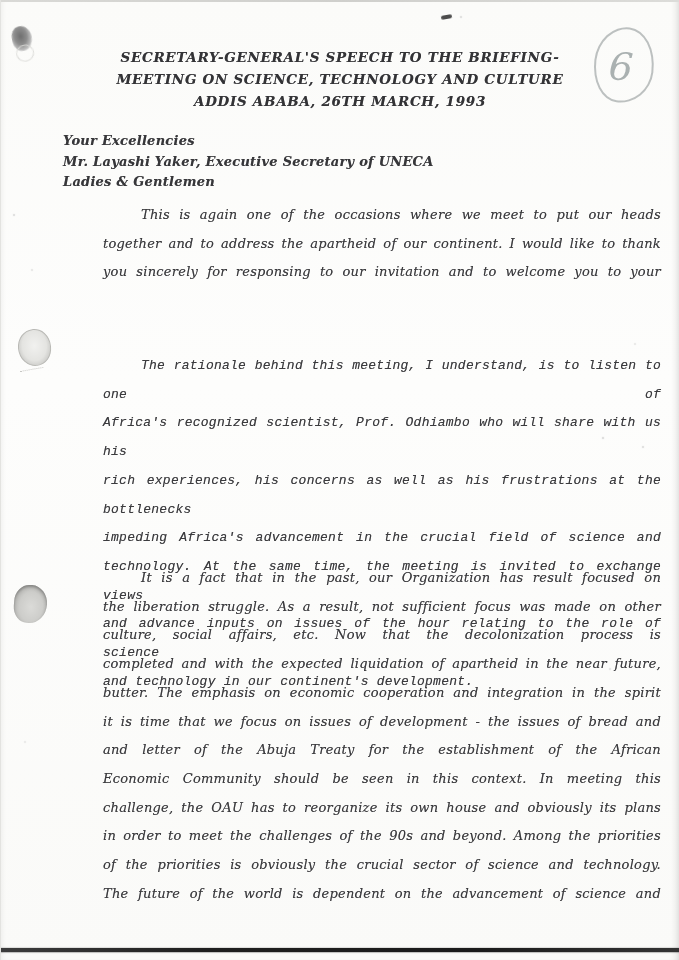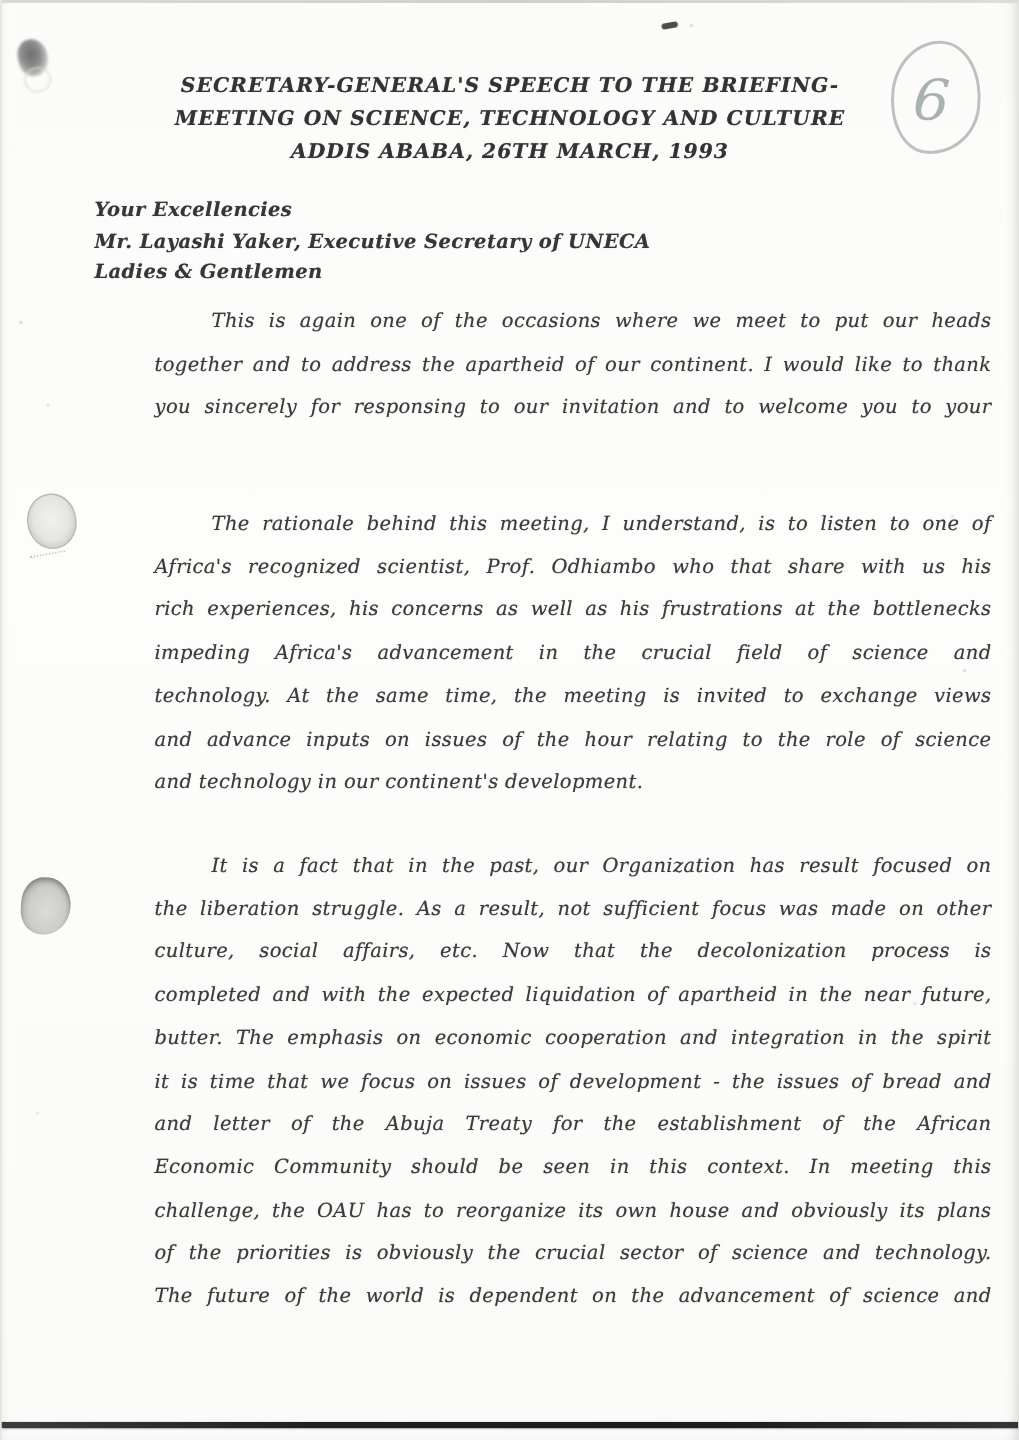--- a/index.html
+++ b/index.html
@@ -49,21 +49,21 @@
     position: absolute; left: 62px; width: 558px;
     font-size: 13px; letter-spacing: 0.25px; line-height: 28.7px;
     text-shadow: 0 0 0.6px rgba(55,55,60,0.55);
     margin-left: 40px;
   }
   .para .line { text-align: justify; text-align-last: justify; }
   .para .line.first { text-indent: 38px; }
   .para .line.last { text-align-last: left; }
   .para.justify-last .line.last { text-align-last: justify; }
   .para1 { top: 201px; }
-  .para2 { top: 336px; }
+  .para2 { top: 352px; font-family: Liberation Mono, monospace; }
   .para3 { top: 564px; }
   
   .circled-number {
     position: absolute; left: 593px; top: 27px; width: 56px; height: 72px;
     border: 2px solid rgba(172,178,178,0.8);
     border-radius: 52% 48% 55% 45% / 48% 55% 45% 52%;
     transform: rotate(7deg);
     display: flex; align-items: center; justify-content: center;
   }
   .circled-number span {
@@ -151,37 +151,38 @@
     </div>
 
   <div class="para para1">
       <div class="line first">This is again one of the occasions where we meet to put our heads</div>
       <div class="line">together and to address the apartheid of our continent. I would like to thank</div>
       <div class="line">you sincerely for responsing to our invitation and to welcome you to your</div>
     </div>
 
   <div class="para para2">
       <div class="line first">The rationale behind this meeting, I understand, is to listen to one of</div>
-      <div class="line">Africa's recognized scientist, Prof. Odhiambo who that share with us his</div>
+      <div class="line">Africa's recognized scientist, Prof. Odhiambo who will share with us his</div>
       <div class="line">rich experiences, his concerns as well as his frustrations at the bottlenecks</div>
       <div class="line">impeding Africa's advancement in the crucial field of science and</div>
       <div class="line">technology. At the same time, the meeting is invited to exchange views</div>
       <div class="line">and advance inputs on issues of the hour relating to the role of science</div>
       <div class="line last">and technology in our continent's development.</div>
     </div>
 
   <div class="para para3 justify-last">
       <div class="line first">It is a fact that in the past, our Organization has result focused on</div>
       <div class="line">the liberation struggle. As a result, not sufficient focus was made on other</div>
       <div class="line">culture, social affairs, etc. Now that the decolonization process is</div>
       <div class="line">completed and with the expected liquidation of apartheid in the near future,</div>
       <div class="line">butter. The emphasis on economic cooperation and integration in the spirit</div>
       <div class="line">it is time that we focus on issues of development - the issues of bread and</div>
       <div class="line">and letter of the Abuja Treaty for the establishment of the African</div>
       <div class="line">Economic Community should be seen in this context. In meeting this</div>
       <div class="line">challenge, the OAU has to reorganize its own house and obviously its plans</div>
+      <div class="line">in order to meet the challenges of the 90s and beyond. Among the priorities</div>
       <div class="line">of the priorities is obviously the crucial sector of science and technology.</div>
       <div class="line last">The future of the world is dependent on the advancement of science and</div>
     </div>
 
   <div class="scan-bottom-line"></div>
 
 </div>
 
 </body></html>

